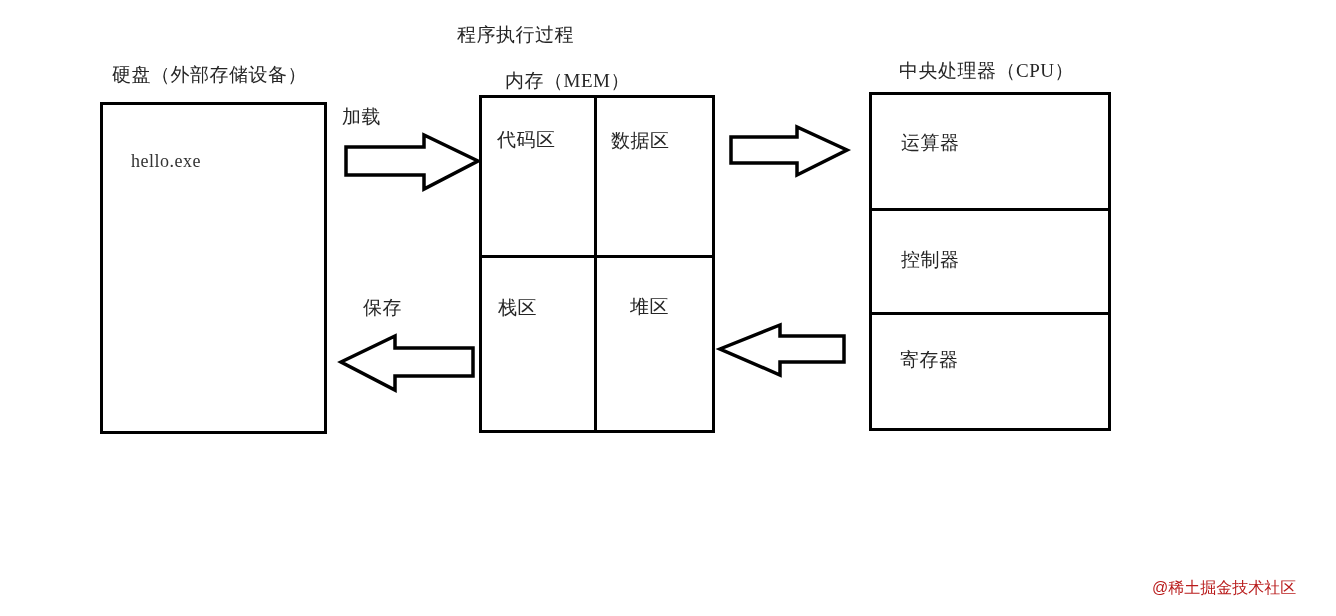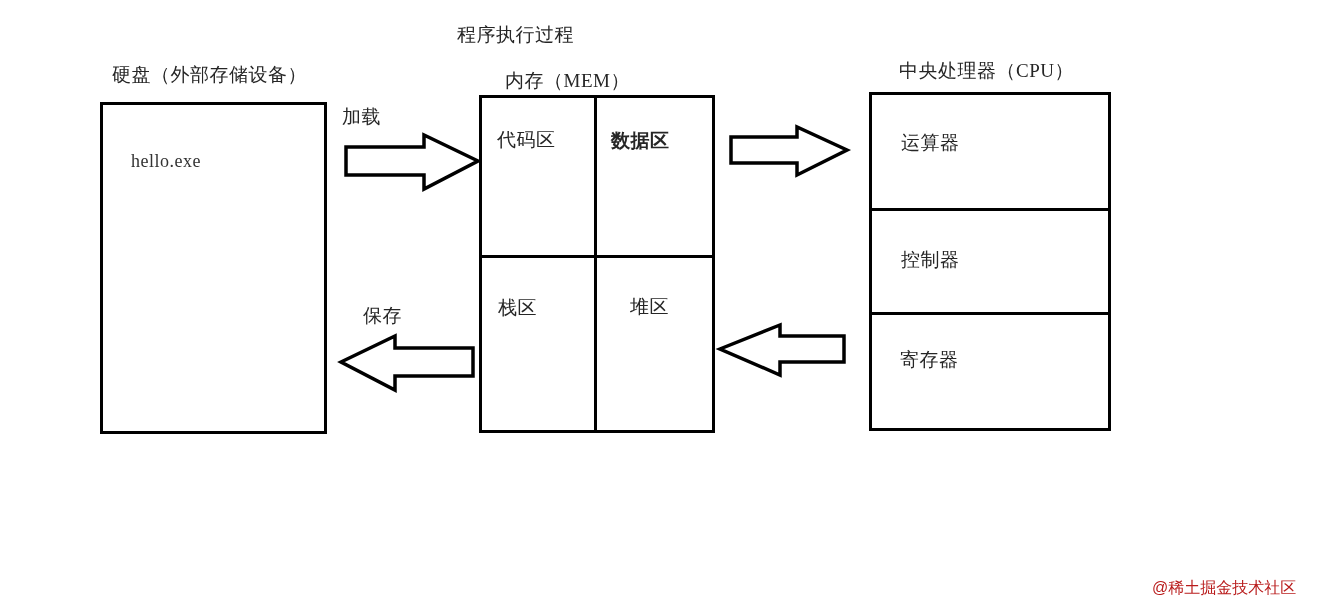--- a/index.html
+++ b/index.html
@@ -75,21 +75,21 @@
   #mem-hdiv  {
     position: absolute;
     left: 479px;
     top: 255px;
     width: 236px;
     height: 3px;
     background: #000000;
   }
   .mem-cell-label { font-size: 19px; }
   #mem-code  { left: 497px; top: 127px; }
-  #mem-data  { left: 611px; top: 128px; font-weight: bold; }
+  #mem-data  { left: 611px; top: 128px; }
   #mem-stack { left: 498px; top: 295px; }
   #mem-heap  { left: 612px; top: 294px; margin-left: 18px; }
 
   
   #cpu-title { left: 899px; top: 58px; }
   #cpu-box   { left: 869px; top: 92px; width: 242px; height: 339px; }
   #cpu-div1  {
     position: absolute;
     left: 869px;
     top: 208px;
@@ -104,21 +104,21 @@
     width: 242px;
     height: 3px;
     background: #000000;
   }
   #cpu-alu  { left: 901px; top: 130px; }
   #cpu-ctrl { left: 901px; top: 247px; }
   #cpu-reg  { left: 900px; top: 347px; }
 
   
   #lbl-load  { left: 342px; top: 104px; }
-  #lbl-save  { left: 363px; top: 295px; margin-top: 8px; }
+  #lbl-save  { left: 363px; top: 295px; }
   #lbl-bus   { left: 740px; top: 211px; line-height: 1.45; }
   #lbl-bus span { display: block; }
 
   
   #watermark {
     position: absolute;
     left: 1152px;
     top: 578px;
     font-size: 16px;
     color: #b91c1c;

